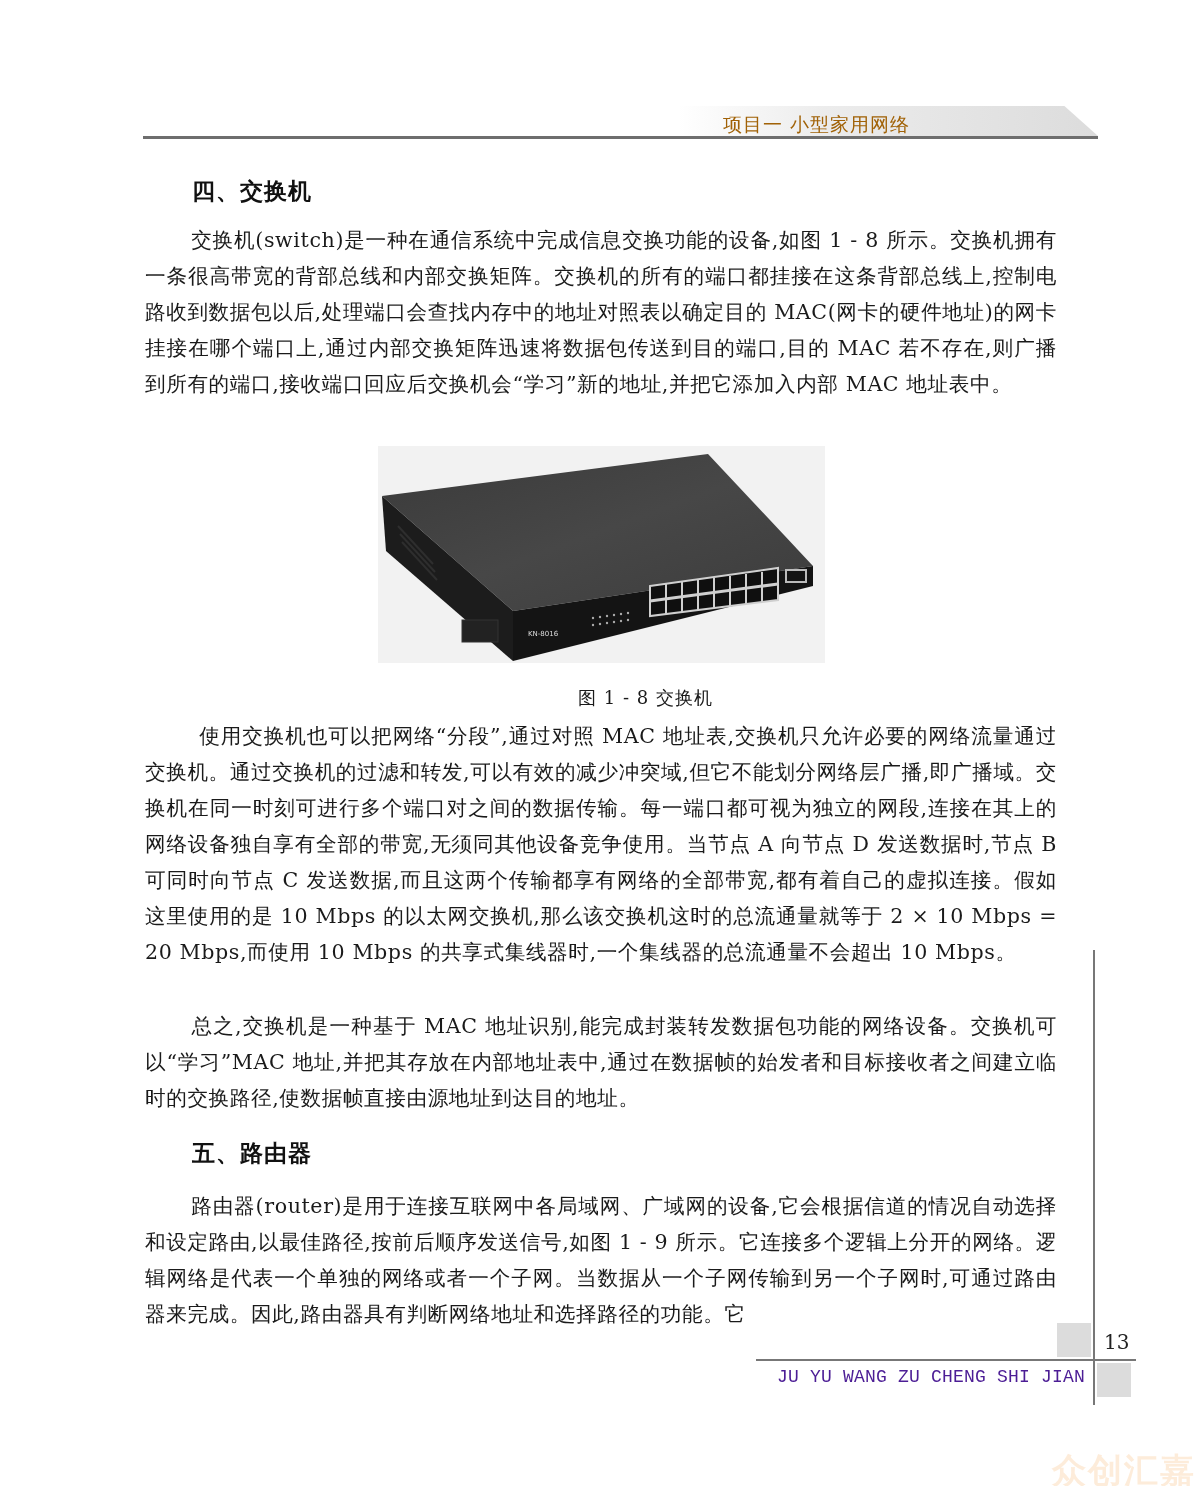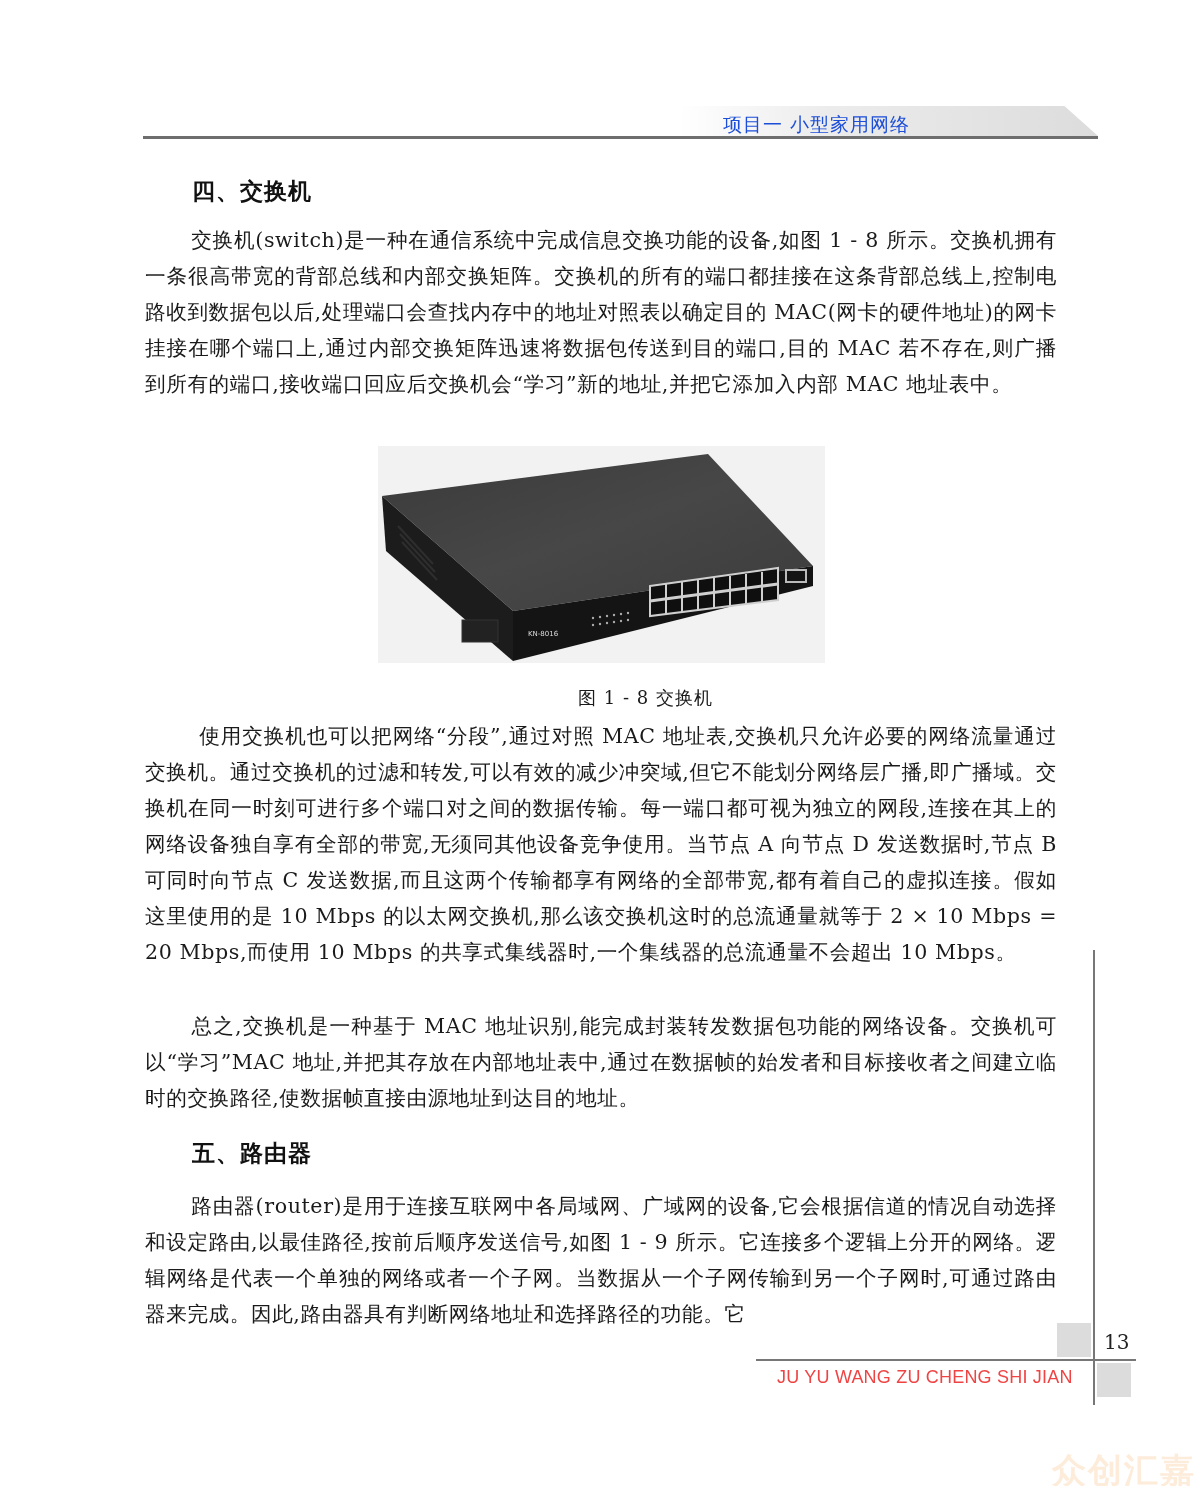--- a/index.html
+++ b/index.html
@@ -5,21 +5,21 @@
   html, body { margin: 0; padding: 0; background: #ffffff; }
   body { width: 1203px; height: 1486px; position: relative; overflow: hidden;
          font-family: "DejaVu Serif", "Liberation Serif", serif; color: #1a1a1a; }
 
   
   .header { position: absolute; left: 143px; top: 92px; width: 955px; height: 48px; }
   .header-tab { position: absolute; right: 0; top: 14px; width: 420px; height: 30px;
     background: linear-gradient(90deg, rgba(235,235,235,0) 0%, #ececec 35%, #dcdcdc 100%);
     clip-path: polygon(0 0, 92% 0, 100% 100%, 0 100%); }
   .header-title { position: absolute; left: 580px; top: 20px; font-size: 19px;
-    font-family: "DejaVu Sans", "Liberation Sans", sans-serif; color: #1d4ed8; letter-spacing: 1px; }
+    font-family: "DejaVu Sans", "Liberation Sans", sans-serif; color: #a16207; letter-spacing: 1px; }
   .header-rule { position: absolute; left: 0; top: 44px; width: 955px; height: 3px; background: #6e6e6e; }
 
   
   .h2 { position: absolute; left: 192px; font-size: 23px; font-weight: bold;
         font-family: "DejaVu Sans", "Liberation Sans", sans-serif; color: #111; letter-spacing: 1px; }
 
   
   .para { position: absolute; left: 145px; width: 912px; font-size: 20.6px; line-height: 36px;
           text-align: justify; text-align-last: left; letter-spacing: 0.6px; }
   .para .indent { display: inline-block; width: 46px; }
@@ -30,21 +30,21 @@
   .fig-caption { position: absolute; left: 0; width: 1203px; top: 686px; text-align: center;
                  font-size: 18px; letter-spacing: 1px; padding-left: 44px; }
 
   
   .footer-vline { position: absolute; left: 1093px; top: 950px; width: 2px; height: 455px; background: #777; }
   .footer-hline { position: absolute; left: 756px; top: 1359px; width: 380px; height: 2px; background: #777; }
   .footer-box1 { position: absolute; left: 1057px; top: 1323px; width: 34px; height: 34px; background: #dcdcdc; }
   .footer-box2 { position: absolute; left: 1097px; top: 1363px; width: 34px; height: 34px; background: #dcdcdc; }
   .page-number { position: absolute; left: 1104px; top: 1330px; font-size: 20px; color: #222; }
   .footer-text { position: absolute; left: 777px; top: 1367px; font-size: 18px;
-                 font-family: Liberation Sans, sans-serif; color: #ef4444; letter-spacing: 0.2px; }
+                 font-family: Liberation Mono, monospace; color: #4c1d95; letter-spacing: 0.2px; }
   .watermark { position: absolute; left: 1052px; top: 1448px; font-size: 34px; font-weight: bold;
                color: rgba(248, 200, 150, 0.35); font-family: "DejaVu Sans", sans-serif; letter-spacing: 2px; }
 </style>
 </head>
 <body>
 
 <div class="header">
   <div class="header-tab"></div>
   <div class="header-title">项目一  小型家用网络</div>
   <div class="header-rule"></div>

